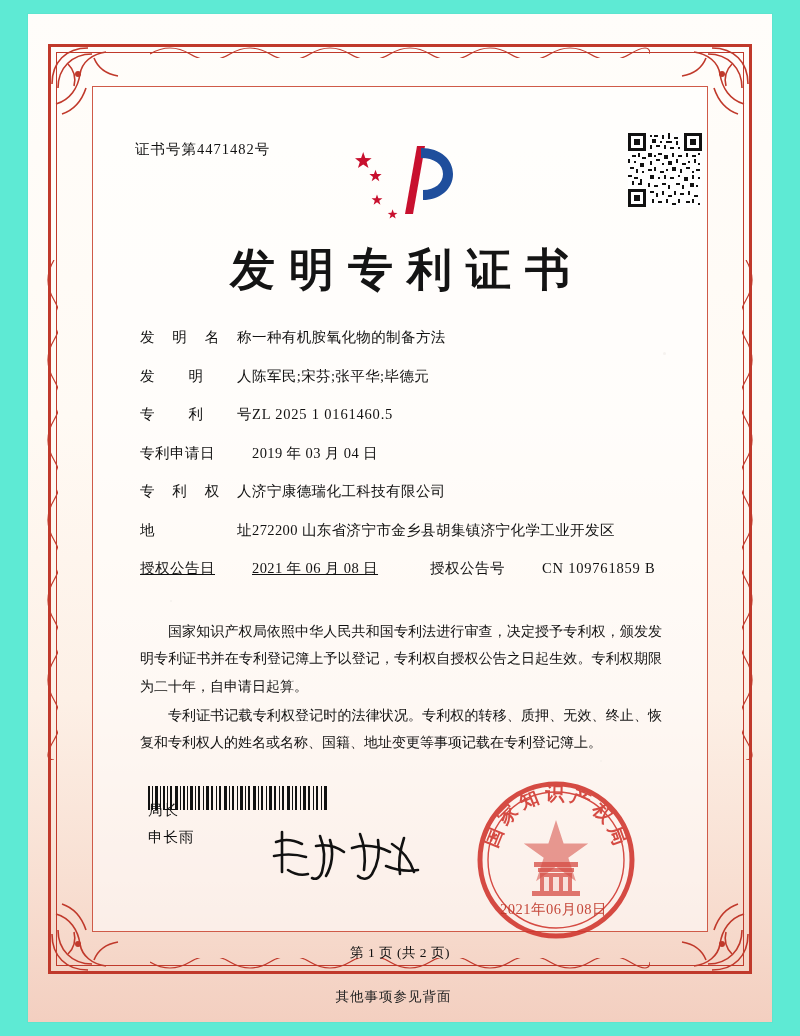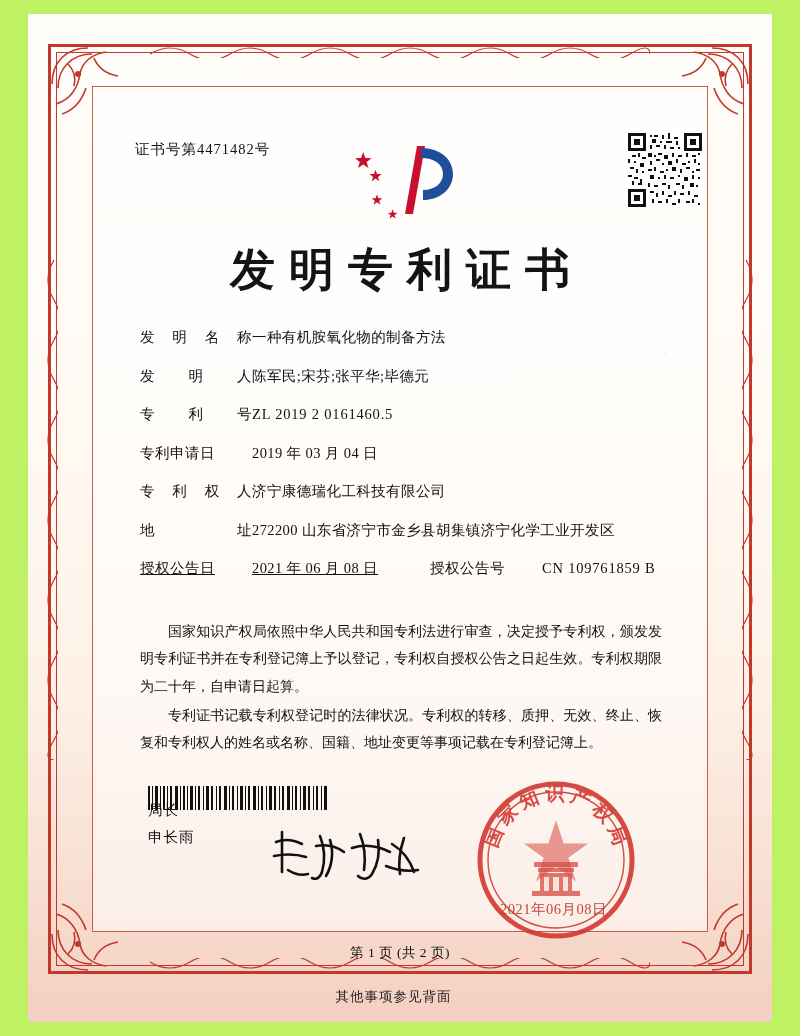--- a/index.html
+++ b/index.html
@@ -12,21 +12,21 @@
     height: 1036px;
     font-family: "Liberation Serif", serif;
     color: #1a1a1a;
     overflow: hidden;
   }
 
   .page {
     position: relative;
     width: 800px;
     height: 1036px;
-    background: #bef264;
+    background: #5eead4;
   }
 
   
   .sheet {
     position: absolute;
     left: 28px;
     top: 14px;
     width: 744px;
     height: 1008px;
     background:
@@ -507,21 +507,21 @@
       </div>
       <div class="f-value">陈军民;宋芬;张平华;毕德元</div>
     </div>
 
     <div class="field-row">
       <div class="f-label spread">
         <span>专</span>
           <span>利</span>
           <span>号</span>
       </div>
-      <div class="f-value mono">ZL 2019 2 0161460.5</div>
+      <div class="f-value mono">ZL 2025 1 0161460.5</div>
     </div>
 
     <div class="field-row">
       <div class="f-label">专利申请日</div>
       <div class="f-value">2019 年 03 月 04 日</div>
     </div>
 
     <div class="field-row">
       <div class="f-label spread">
         <span>专</span>

